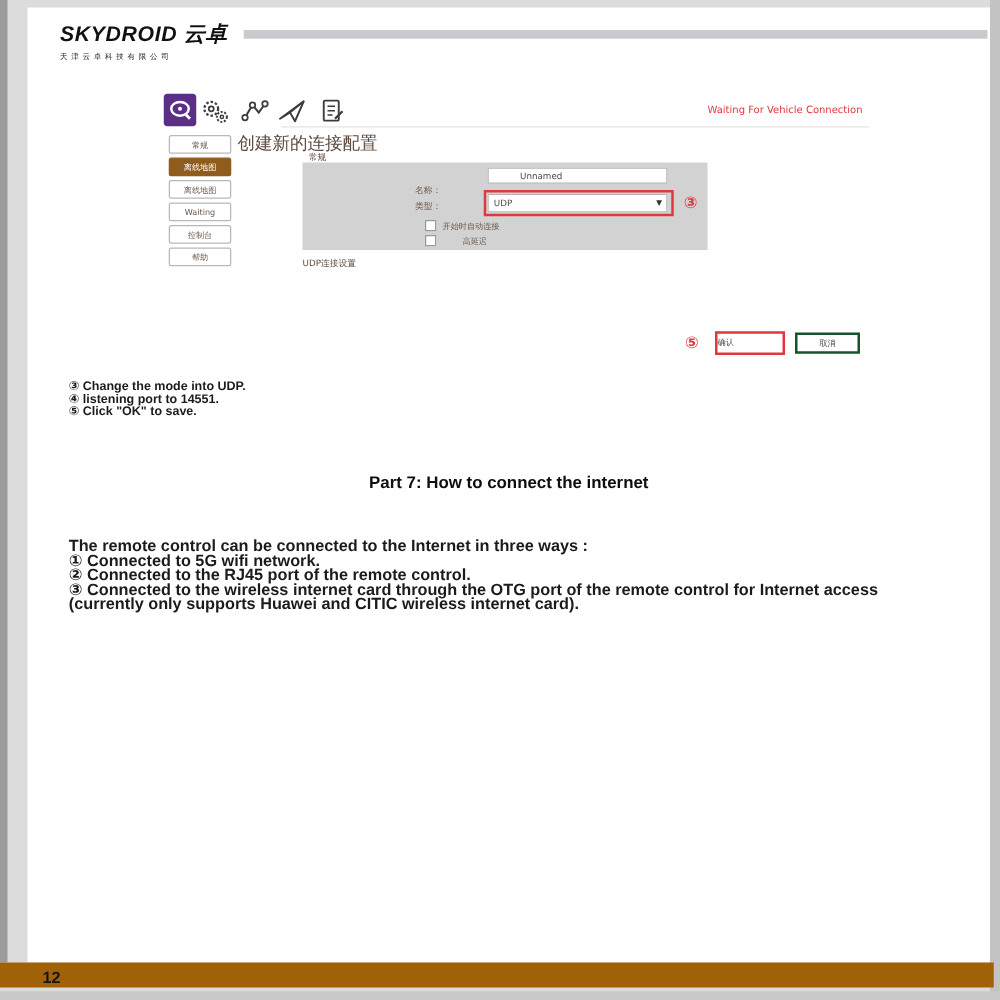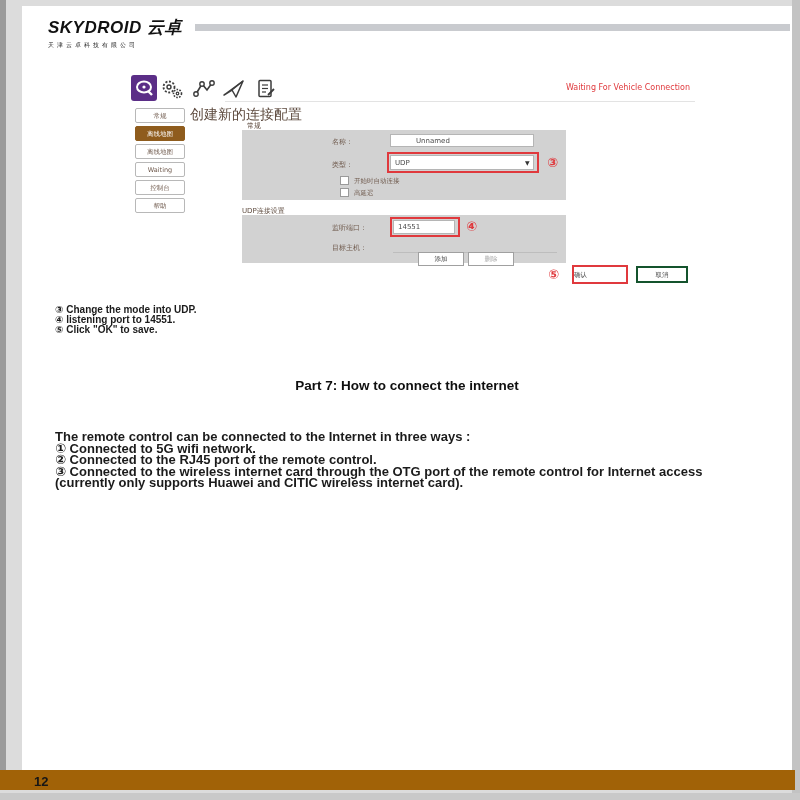--- a/index.html
+++ b/index.html
@@ -111,45 +111,35 @@
         <div class="side-btn">离线地图</div>
         <div class="side-btn">Waiting</div>
         <div class="side-btn">控制台</div>
         <div class="side-btn">帮助</div>
       </div>
 
       <div class="form-title">创建新的连接配置</div>
       <div class="sec-label" style="left:127px;top:51px;">常规</div>
 
       <div class="panel" style="top:60px;height:70px;">
-        <div class="flabel" style="top:7px;">名称：</div>
+        <div class="flabel" style="top:17px;">名称：</div>
         <div class="tinput" style="left:148px;top:4px;width:144px;height:13px;padding-left:25px;">Unnamed</div>
         <div class="flabel" style="top:30px;">类型：</div>
         <div class="tinput" style="left:148px;top:25px;width:144px;height:15px;line-height:14px;">UDP</div>
         <div class="caret" style="left:283px;top:29px;">▼</div>
         <div class="redbox" style="left:145px;top:22px;width:152px;height:21px;"></div>
         <div class="circ" style="left:305px;top:26px;">③</div>
         <div class="cb" style="left:98px;top:46px;"></div>
         <div class="cb-label" style="left:112px;top:47px;">开始时自动连接</div>
         <div class="cb" style="left:98px;top:58px;"></div>
-        <div class="cb-label" style="left:112px;top:59px;">高延迟</div>
+        <div class="cb-label" style="left:128px;top:59px;">高延迟</div>
       </div>
 
       <div class="sec-label" style="left:122px;top:136px;">UDP连接设置</div>
 
-      <div class="panel" style="top:145px;height:48px;">
-        <div class="flabel" style="top:8px;">监听端口：</div>
-        <div class="tinput" style="left:151px;top:5px;width:62px;height:14px;">14551</div>
-        <div class="redbox" style="left:148px;top:2px;width:70px;height:20px;"></div>
-        <div class="circ" style="left:224px;top:5px;">④</div>
-        <div class="flabel" style="top:28px;">目标主机：</div>
-        <div class="hline" style="left:151px;top:37px;width:164px;"></div>
-        <div class="mini-btn" style="left:176px;top:37px;width:46px;height:14px;">添加</div>
-        <div class="mini-btn disabled" style="left:226px;top:37px;width:46px;height:14px;">删除</div>
-      </div>
 
       <div class="circ" style="left:428px;top:198px;">⑤</div>
       <div class="ok-btn">确认</div>
       <div class="cancel-btn">取消</div>
     </div>
 
     <div class="instructions">
       <div>③ Change the mode into UDP.</div>
       <div>④ listening port to 14551.</div>
       <div>⑤ Click "OK" to save.</div>

